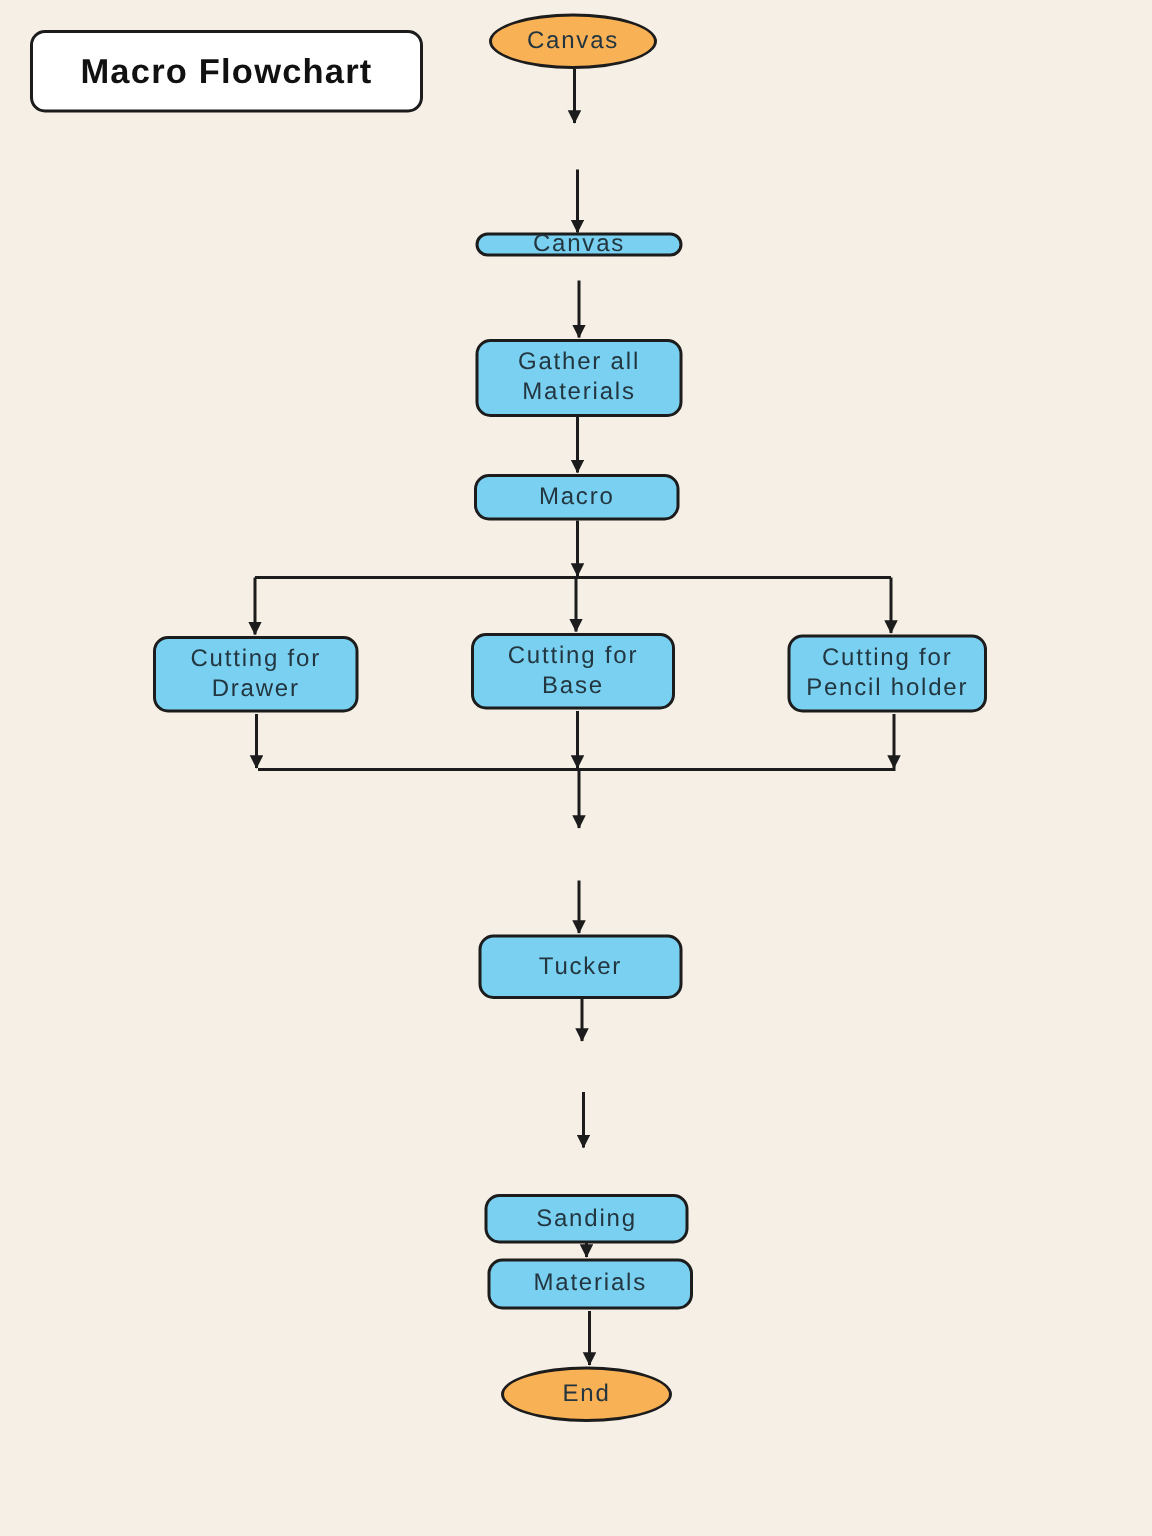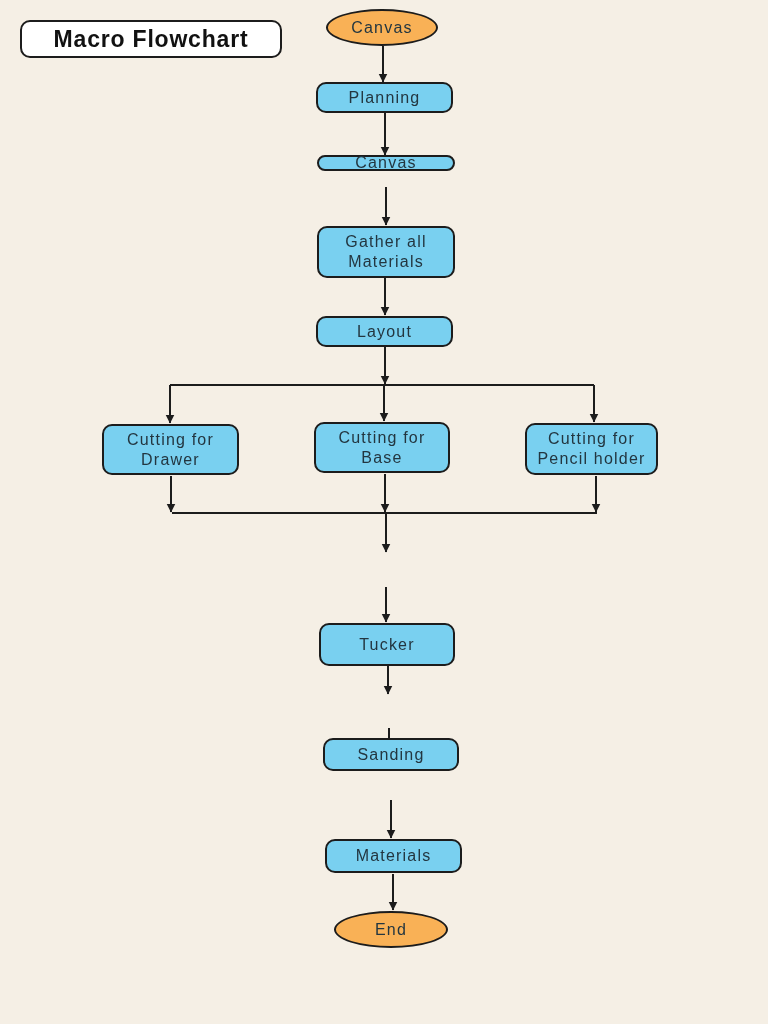--- a/index.html
+++ b/index.html
@@ -27,21 +27,21 @@
   .connectors {
     position: absolute;
     inset: 0;
     width: 768px;
     height: 1024px;
   }
   .connectors line { stroke: var(--stroke); stroke-width: 2; }
   .connectors marker path { fill: var(--stroke); }
   .title-box {
     position: absolute;
-    left: 20px; top: 20px; width: 262px; height: 38px;
+    left: 20px; top: 20px; width: 262px; height: 55px;
     background: var(--title-fill);
     border: 2.6px solid var(--stroke);
     border-radius: 10px;
     display: flex; align-items: center; justify-content: center;
     font-size: 23px; font-weight: 700; letter-spacing: 0.8px;
     color: var(--title-text);
   }
   .node {
     position: absolute;
     display: flex; align-items: center; justify-content: center;
@@ -90,41 +90,40 @@
     <line x1="388" y1="657" x2="388" y2="694" marker-end="url(#arrow)"></line>
     <line x1="389" y1="728" x2="389" y2="765" marker-end="url(#arrow)"></line>
     <line x1="391" y1="800" x2="391" y2="838" marker-end="url(#arrow)"></line>
     <line x1="393" y1="874" x2="393" y2="910" marker-end="url(#arrow)"></line>
   </svg>
 
   <div class="title-box">Macro Flowchart</div>
 
   <div class="node terminator" style="left:326px;top:9px;width:112px;height:37px">Canvas</div>
 
-  <div class="node process" style="left:316px;top:82px;width:137px;height:31px">Planning</div>
 
   <div class="node process" style="left:317px;top:155px;width:138px;height:16px">Canvas</div>
 
   <div class="node process" style="left:317px;top:226px;width:138px;height:52px">Gather all
 Materials</div>
 
-  <div class="node process" style="left:316px;top:316px;width:137px;height:31px">Layout</div>
+  <div class="node process" style="left:316px;top:316px;width:137px;height:31px">Macro</div>
 
   <div class="node process" style="left:102px;top:424px;width:137px;height:51px">Cutting for
 Drawer</div>
 
   <div class="node process" style="left:314px;top:422px;width:136px;height:51px">Cutting for
 Base</div>
 
   <div class="node process" style="left:525px;top:423px;width:133px;height:52px">Cutting for
 Pencil holder</div>
 
 
   <div class="node process" style="left:319px;top:623px;width:136px;height:43px">Tucker</div>
 
 
-  <div class="node process" style="left:323px;top:738px;width:136px;height:33px">Sanding</div>
+  <div class="node process" style="left:323px;top:796px;width:136px;height:33px">Sanding</div>
 
   <div class="node process" style="left:325px;top:839px;width:137px;height:34px">Materials</div>
 
   <div class="node terminator" style="left:334px;top:911px;width:114px;height:37px">End</div>
 
 </div>
 
 </body></html>

